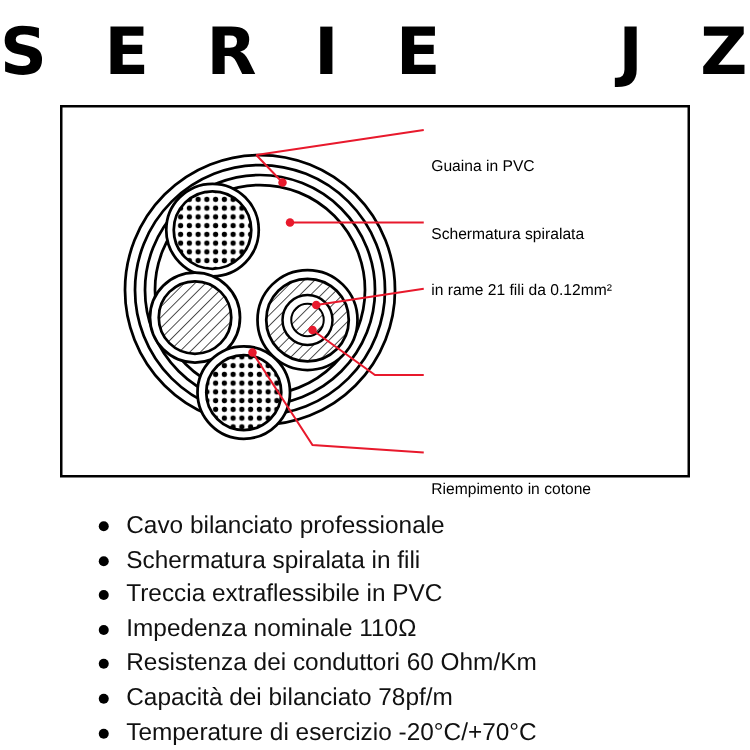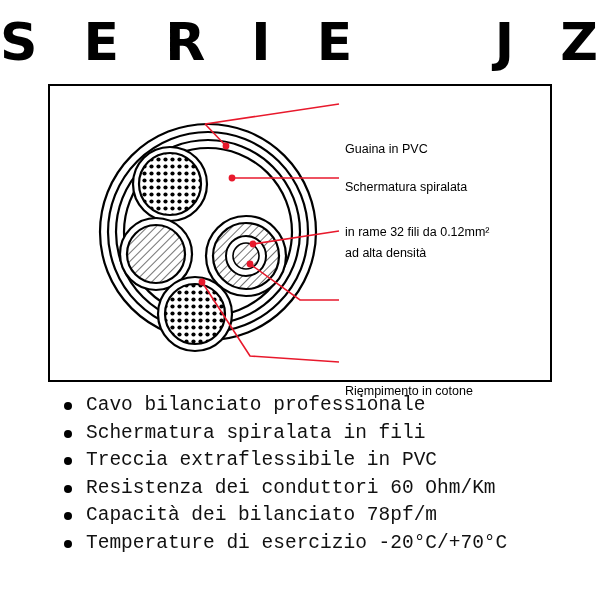--- a/index.html
+++ b/index.html
@@ -58,23 +58,22 @@
     color: #000;
     white-space: pre;
   }
   
   .features {
     position: absolute;
     left: 56px;
     top: 392px;
     width: 520px;
     list-style: none;
-    margin: 0;
+    margin: 15px;
     padding: 0;
-    font-family: Liberation Mono, monospace;
   }
   .features li {
     position: relative;
     padding-left: 30px;
     font-size: 19.5px;
     line-height: 27.6px;
     color: #111;
     white-space: pre;
   }
   .features li::before {
@@ -153,42 +152,42 @@
       </g>
       <g fill="#e8192c">
         <circle cx="176" cy="60" r="3.4"></circle>
         <circle cx="182" cy="92" r="3.4"></circle>
         <circle cx="203" cy="158" r="3.4"></circle>
         <circle cx="200" cy="178" r="3.4"></circle>
         <circle cx="152" cy="196" r="3.4"></circle>
       </g>
     </svg>
 
-    <div class="callout" style="left:295px; top:26px;">
+    <div class="callout" style="left:295px; top:10px;">
       <div>Guaina in PVC</div>
     </div>
 
     <div class="callout" style="left:295px; top:64px;">
       <div>Schermatura spiralata</div>
-      <div>in rame 32 fili da 0.12mm²</div>
+      <div>in rame 21 fili da 0.12mm²</div>
     </div>
 
     <div class="callout" style="left:295px; top:130px;">
-      <div>ad alta densità</div>
     </div>
 
 
     <div class="callout" style="left:295px; top:268px;">
       <div>Riempimento in cotone</div>
     </div>
 
   </div>
 
   <ul class="features">
     <li>Cavo bilanciato professionale</li>
     <li>Schermatura spiralata in fili</li>
     <li>Treccia extraflessibile in PVC</li>
+    <li>Impedenza nominale 110Ω</li>
     <li>Resistenza dei conduttori 60 Ohm/Km</li>
     <li>Capacità dei bilanciato 78pf/m</li>
     <li>Temperature di esercizio -20°C/+70°C</li>
   </ul>
 
 </div>
 
 </body></html>

